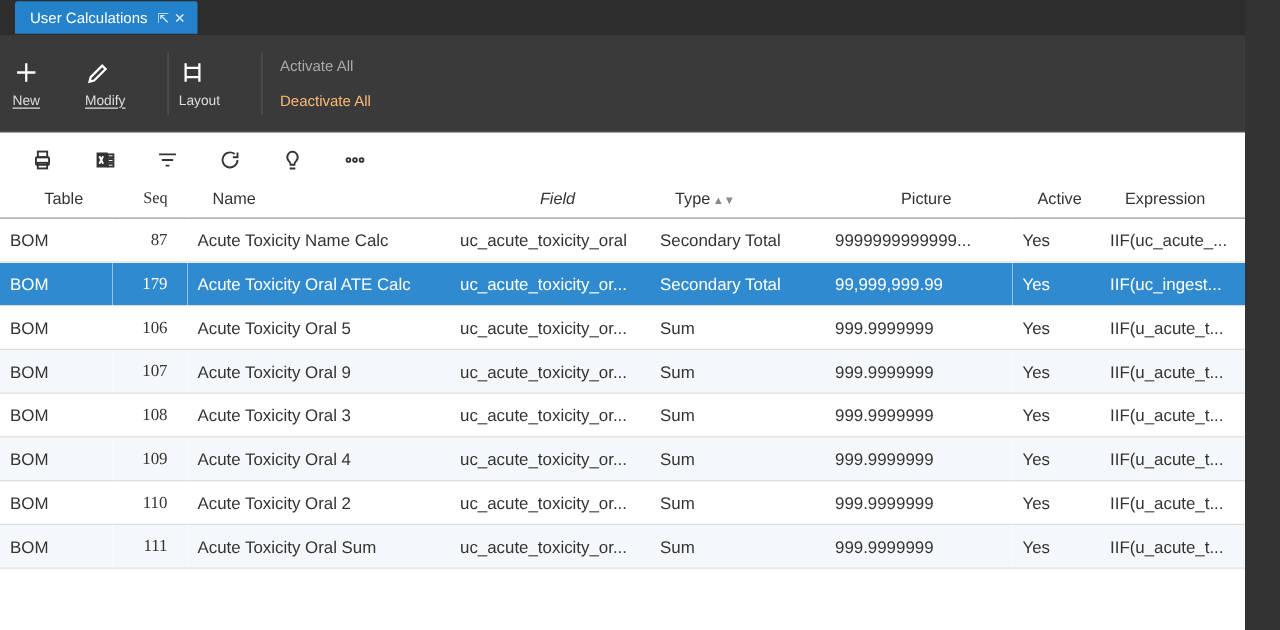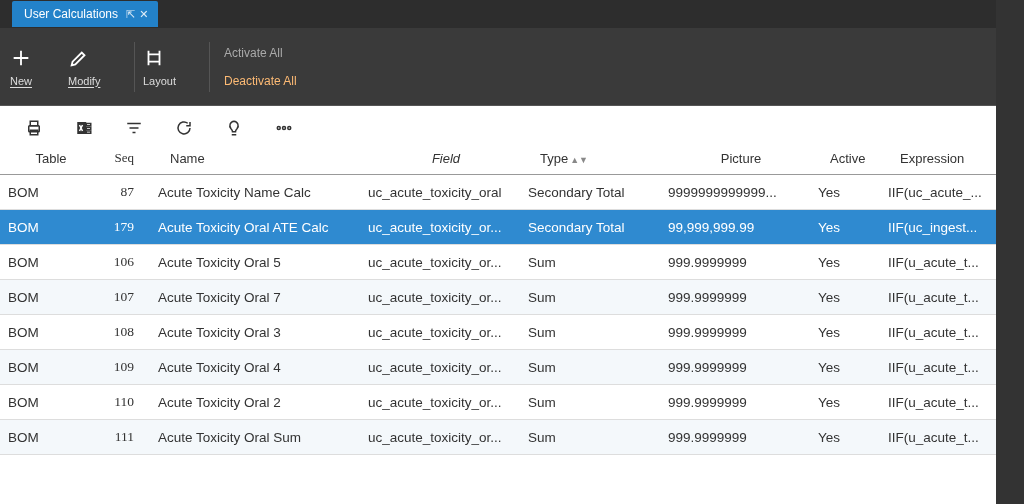--- a/index.html
+++ b/index.html
@@ -197,21 +197,21 @@
               <td>Acute Toxicity Oral 5</td>
               <td>uc_acute_toxicity_or...</td>
               <td>Sum</td>
               <td>999.9999999</td>
               <td>Yes</td>
               <td>IIF(u_acute_t...</td>
             </tr>
             <tr class="alt">
               <td>BOM</td>
               <td class="c-seq">107</td>
-              <td>Acute Toxicity Oral 7</td>
+              <td>Acute Toxicity Oral 9</td>
               <td>uc_acute_toxicity_or...</td>
               <td>Sum</td>
               <td>999.9999999</td>
               <td>Yes</td>
               <td>IIF(u_acute_t...</td>
             </tr>
             <tr>
               <td>BOM</td>
               <td class="c-seq">108</td>
               <td>Acute Toxicity Oral 3</td>

